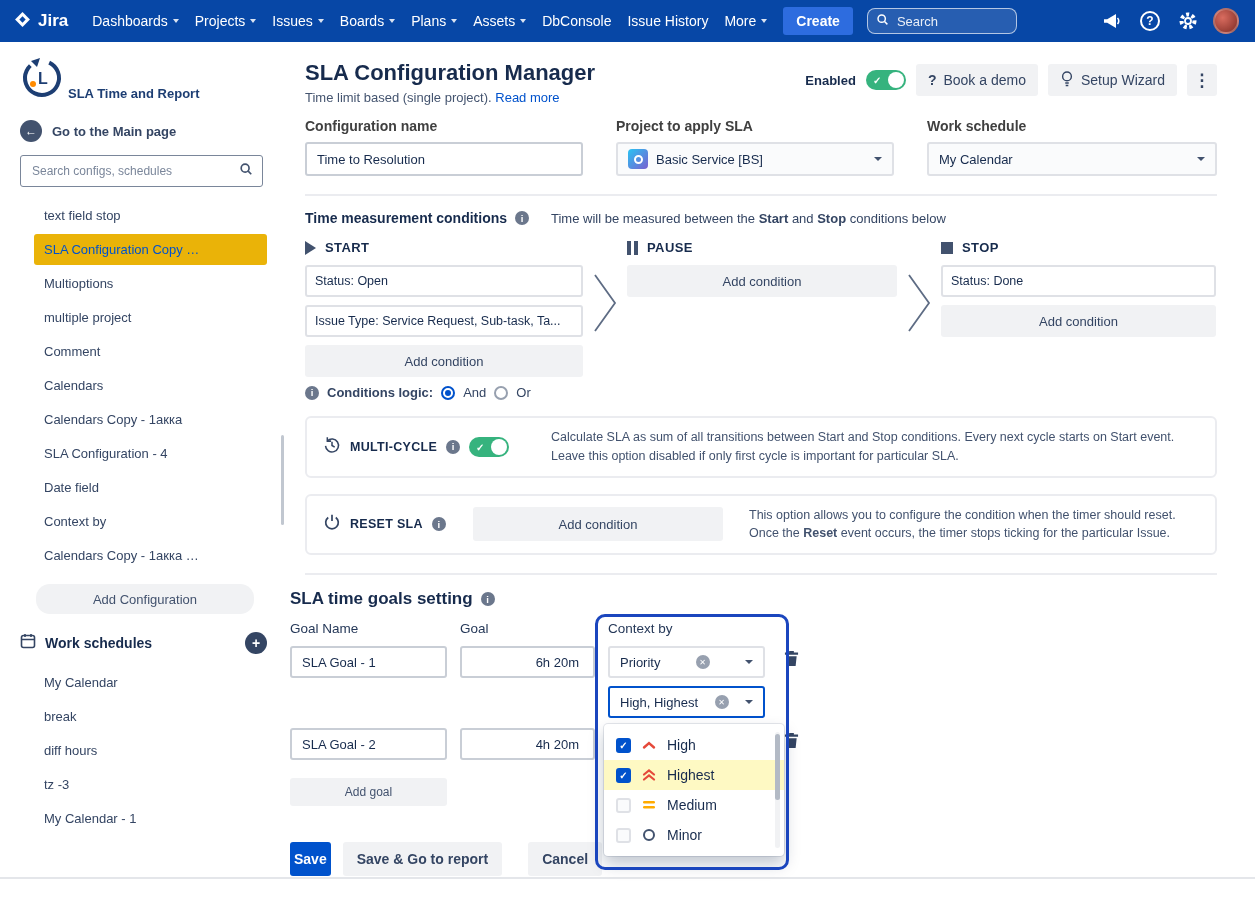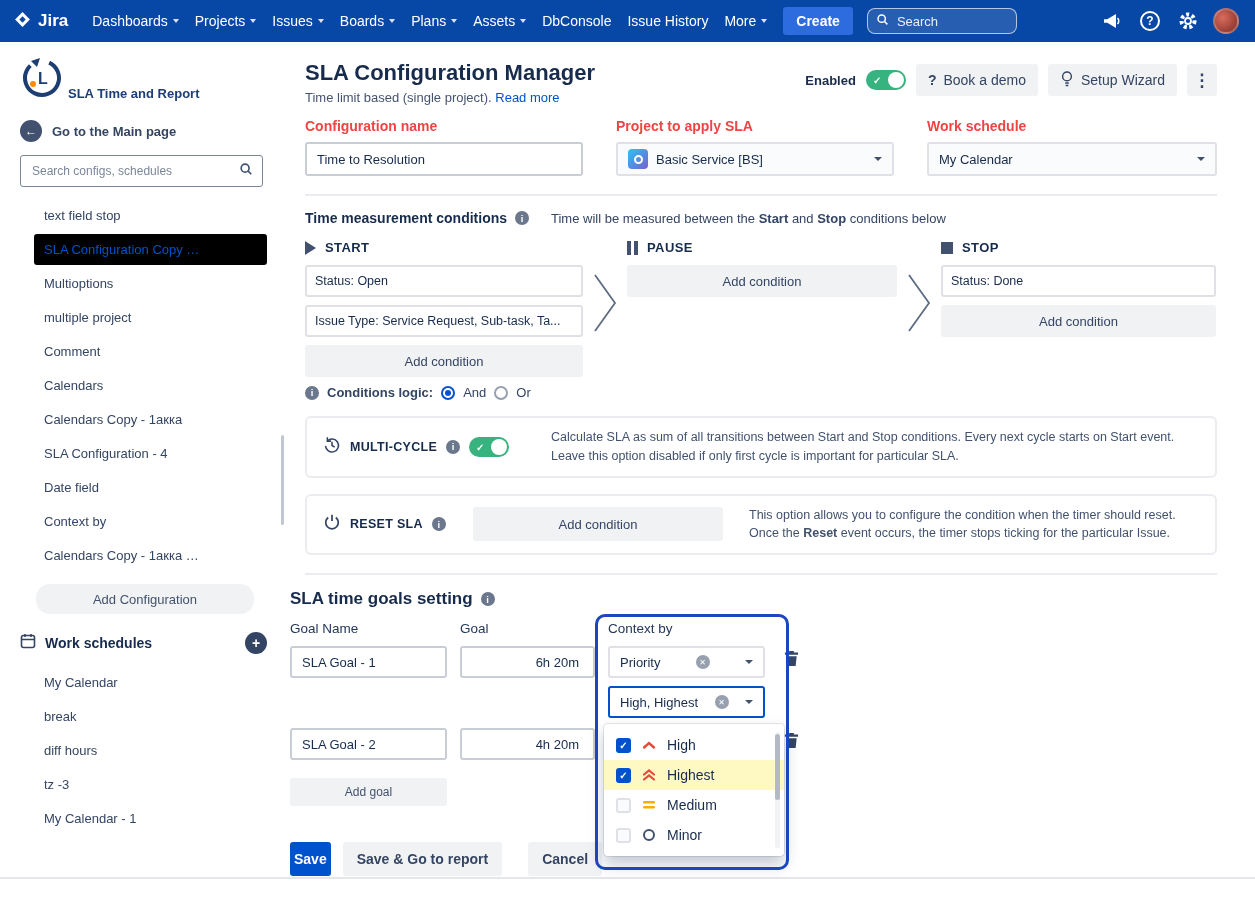--- a/index.html
+++ b/index.html
@@ -31,21 +31,21 @@
   .app-title{font-size:13px;font-weight:bold;color:#1D3E73;margin-bottom:3px}
   .back-row{display:flex;align-items:center;gap:10px;margin-top:16px;cursor:pointer}
   .back-circle{width:22px;height:22px;border-radius:50%;background:#42526E;color:#fff;display:flex;align-items:center;justify-content:center;font-size:12px;flex:none}
   .back-circle::after{content:"\2190"}
   .back-label{font-size:13px;font-weight:bold;color:#344563}
   .side-search{margin-top:13px;width:243px;height:32px;border:1px solid #7A869A;border-radius:3px;display:flex;align-items:center;padding:0 9px;gap:18px}
   .side-search input{border:none;outline:none;font-family:inherit;font-size:12px;color:#172B4D;width:100%}
   .side-search input::placeholder{color:#7A869A}
   .cfg-list{margin-top:13px;width:247px}
   .cfg-item{margin-left:14px;padding:8px 10px;margin-bottom:3px;border-radius:3px;font-size:13px;color:#344563;cursor:pointer;white-space:nowrap;overflow:hidden}
-  .cfg-item.selected{background:#000000;color:#0052CC}
+  .cfg-item.selected{background:#eab308;color:#0052CC}
   .add-config{margin:10px 0 0 16px;width:218px;height:30px;background:#F1F2F4;border:none;border-radius:14px;font-family:inherit;font-size:13px;font-weight:500;color:#42526E;cursor:pointer}
   .sched-head{display:flex;align-items:center;gap:9px;margin-top:18px;width:247px}
   .sched-title{font-size:14px;font-weight:bold;color:#172B4D}
   .plus-circle{margin-left:auto;width:22px;height:22px;border-radius:50%;background:#344563;color:#fff;display:flex;align-items:center;justify-content:center;font-size:14px;font-weight:bold;cursor:pointer}
   .plus-circle::after{content:"+"}
   .side-scroll{position:absolute;left:281px;top:435px;width:3px;height:90px;background:#C1C7D0;border-radius:2px}
   .page-edge{position:absolute;left:0;top:877px;width:1255px;height:2px;background:#E4E6EA}
 
   
   .main{flex:1;padding:18px 40px 0 20px;position:relative}
@@ -58,21 +58,21 @@
   .toggle .knob{position:absolute;top:2px;right:2px;width:16px;height:16px;border-radius:50%;background:#fff}
   .btn{border:none;border-radius:3px;cursor:pointer;font-family:inherit}
   .btn-light{background:#F1F2F4;color:#344563;height:32px;padding:0 12px;font-size:14px;font-weight:500;display:flex;align-items:center;gap:7px}
   .qmark{font-weight:bold;font-size:14px;color:#344563}
   .dots-btn{width:30px;height:32px;background:#F1F2F4;border-radius:3px;display:flex;align-items:center;justify-content:center;font-size:17px;font-weight:bold;color:#344563;cursor:pointer}
   .dots-btn::after{content:"\22EE"}
   .subtitle{font-size:13px;color:#44546F;margin-top:4px}
   .link{color:#0052CC;cursor:pointer}
 
   .fields-row{display:grid;grid-template-columns:278px 278px 290px;column-gap:33px;margin-top:13px}
-  .field-label{font-size:14px;font-weight:bold;margin-bottom:8px;color:#ef4444}
+  .field-label{font-size:14px;font-weight:bold;margin-bottom:8px;color:#404040}
   .text-input{height:34px;border:2px solid #C9CED6;border-radius:3px;padding:0 10px;font-size:13px;font-family:inherit;color:#172B4D;width:100%;outline:none;background:#fff}
   .select{height:34px;background:#FAFBFC;border:2px solid #DFE1E6;border-radius:3px;display:flex;align-items:center;padding:0 10px;gap:8px;font-size:13px;cursor:pointer}
   .sel-caret{margin-left:auto;width:0;height:0;border-left:4px solid transparent;border-right:4px solid transparent;border-top:4.5px solid #42526E;flex:none}
   .proj-avatar{width:20px;height:20px;border-radius:4px;background:linear-gradient(135deg,#2AC4F3,#7A5FD0);display:flex;align-items:center;justify-content:center;flex:none}
   .proj-avatar i{display:block;width:9px;height:9px;border:2px solid #fff;border-radius:50%}
 
   .divider{height:2px;background:#EBECF0;margin:18px 0 14px}
 
   .sec-head{display:flex;align-items:center;gap:8px}
   .sec-title{font-size:14px;font-weight:bold;color:#172B4D}

